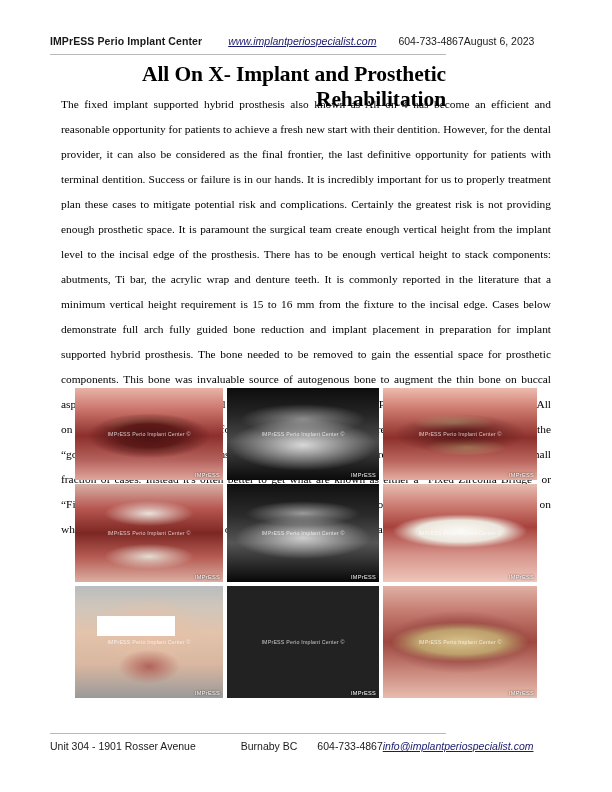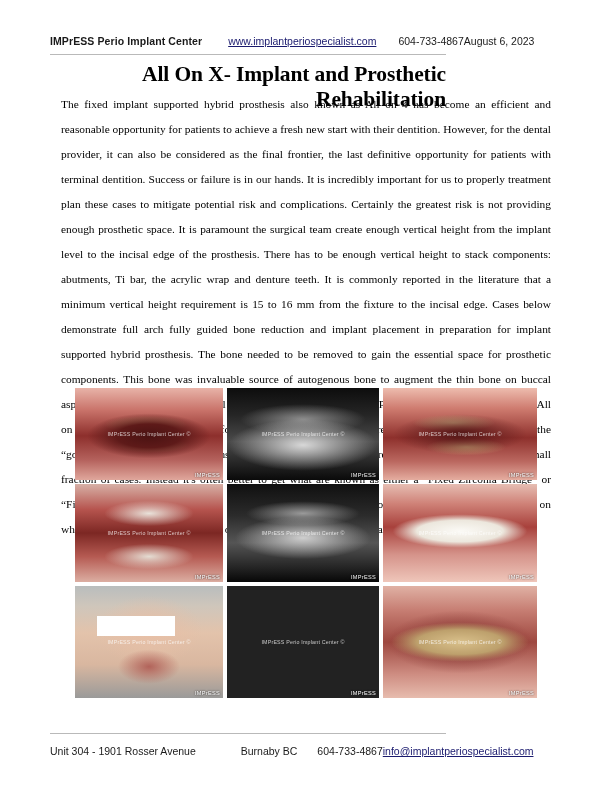--- a/index.html
+++ b/index.html
@@ -38,20 +38,21 @@
   .header .org {
     font-weight: 600;
     letter-spacing: 0.1px;
     white-space: nowrap;
   }
   .header .site {
     margin-left: 26px;
     color: #1a1a6e;
     text-decoration: underline;
     white-space: nowrap;
+    font-style: italic;
   }
   .header .phone {
     margin-left: 22px;
     white-space: nowrap;
   }
   .header .date {
     margin-left: auto;
     white-space: nowrap;
   }
   .header-rule {
@@ -218,33 +219,33 @@
     right: 50px;
     border-top: 1px solid #b9b9b9;
   }
   .footer {
     position: absolute;
     bottom: 30px;
     left: 50px;
     right: 50px;
     height: 22px;
     display: flex;
-    align-items: center;
     font-family: "Liberation Sans", sans-serif;
     font-size: 10.5px;
     color: #1a1a1a;
   }
   .footer .addr { white-space: nowrap; }
   .footer .city { margin-left: 45px; white-space: nowrap; }
   .footer .phone { margin-left: 20px; white-space: nowrap; }
   .footer .email {
     margin-left: auto;
     color: #1a1a6e;
     text-decoration: underline;
     white-space: nowrap;
+    font-style: italic;
   }
 </style>
 </head>
 <body>
 
 <div class="page">
 
   <div class="header">
     <span class="org">IMPrESS Perio Implant Center</span>
     <span class="site">www.implantperiospecialist.com</span>

